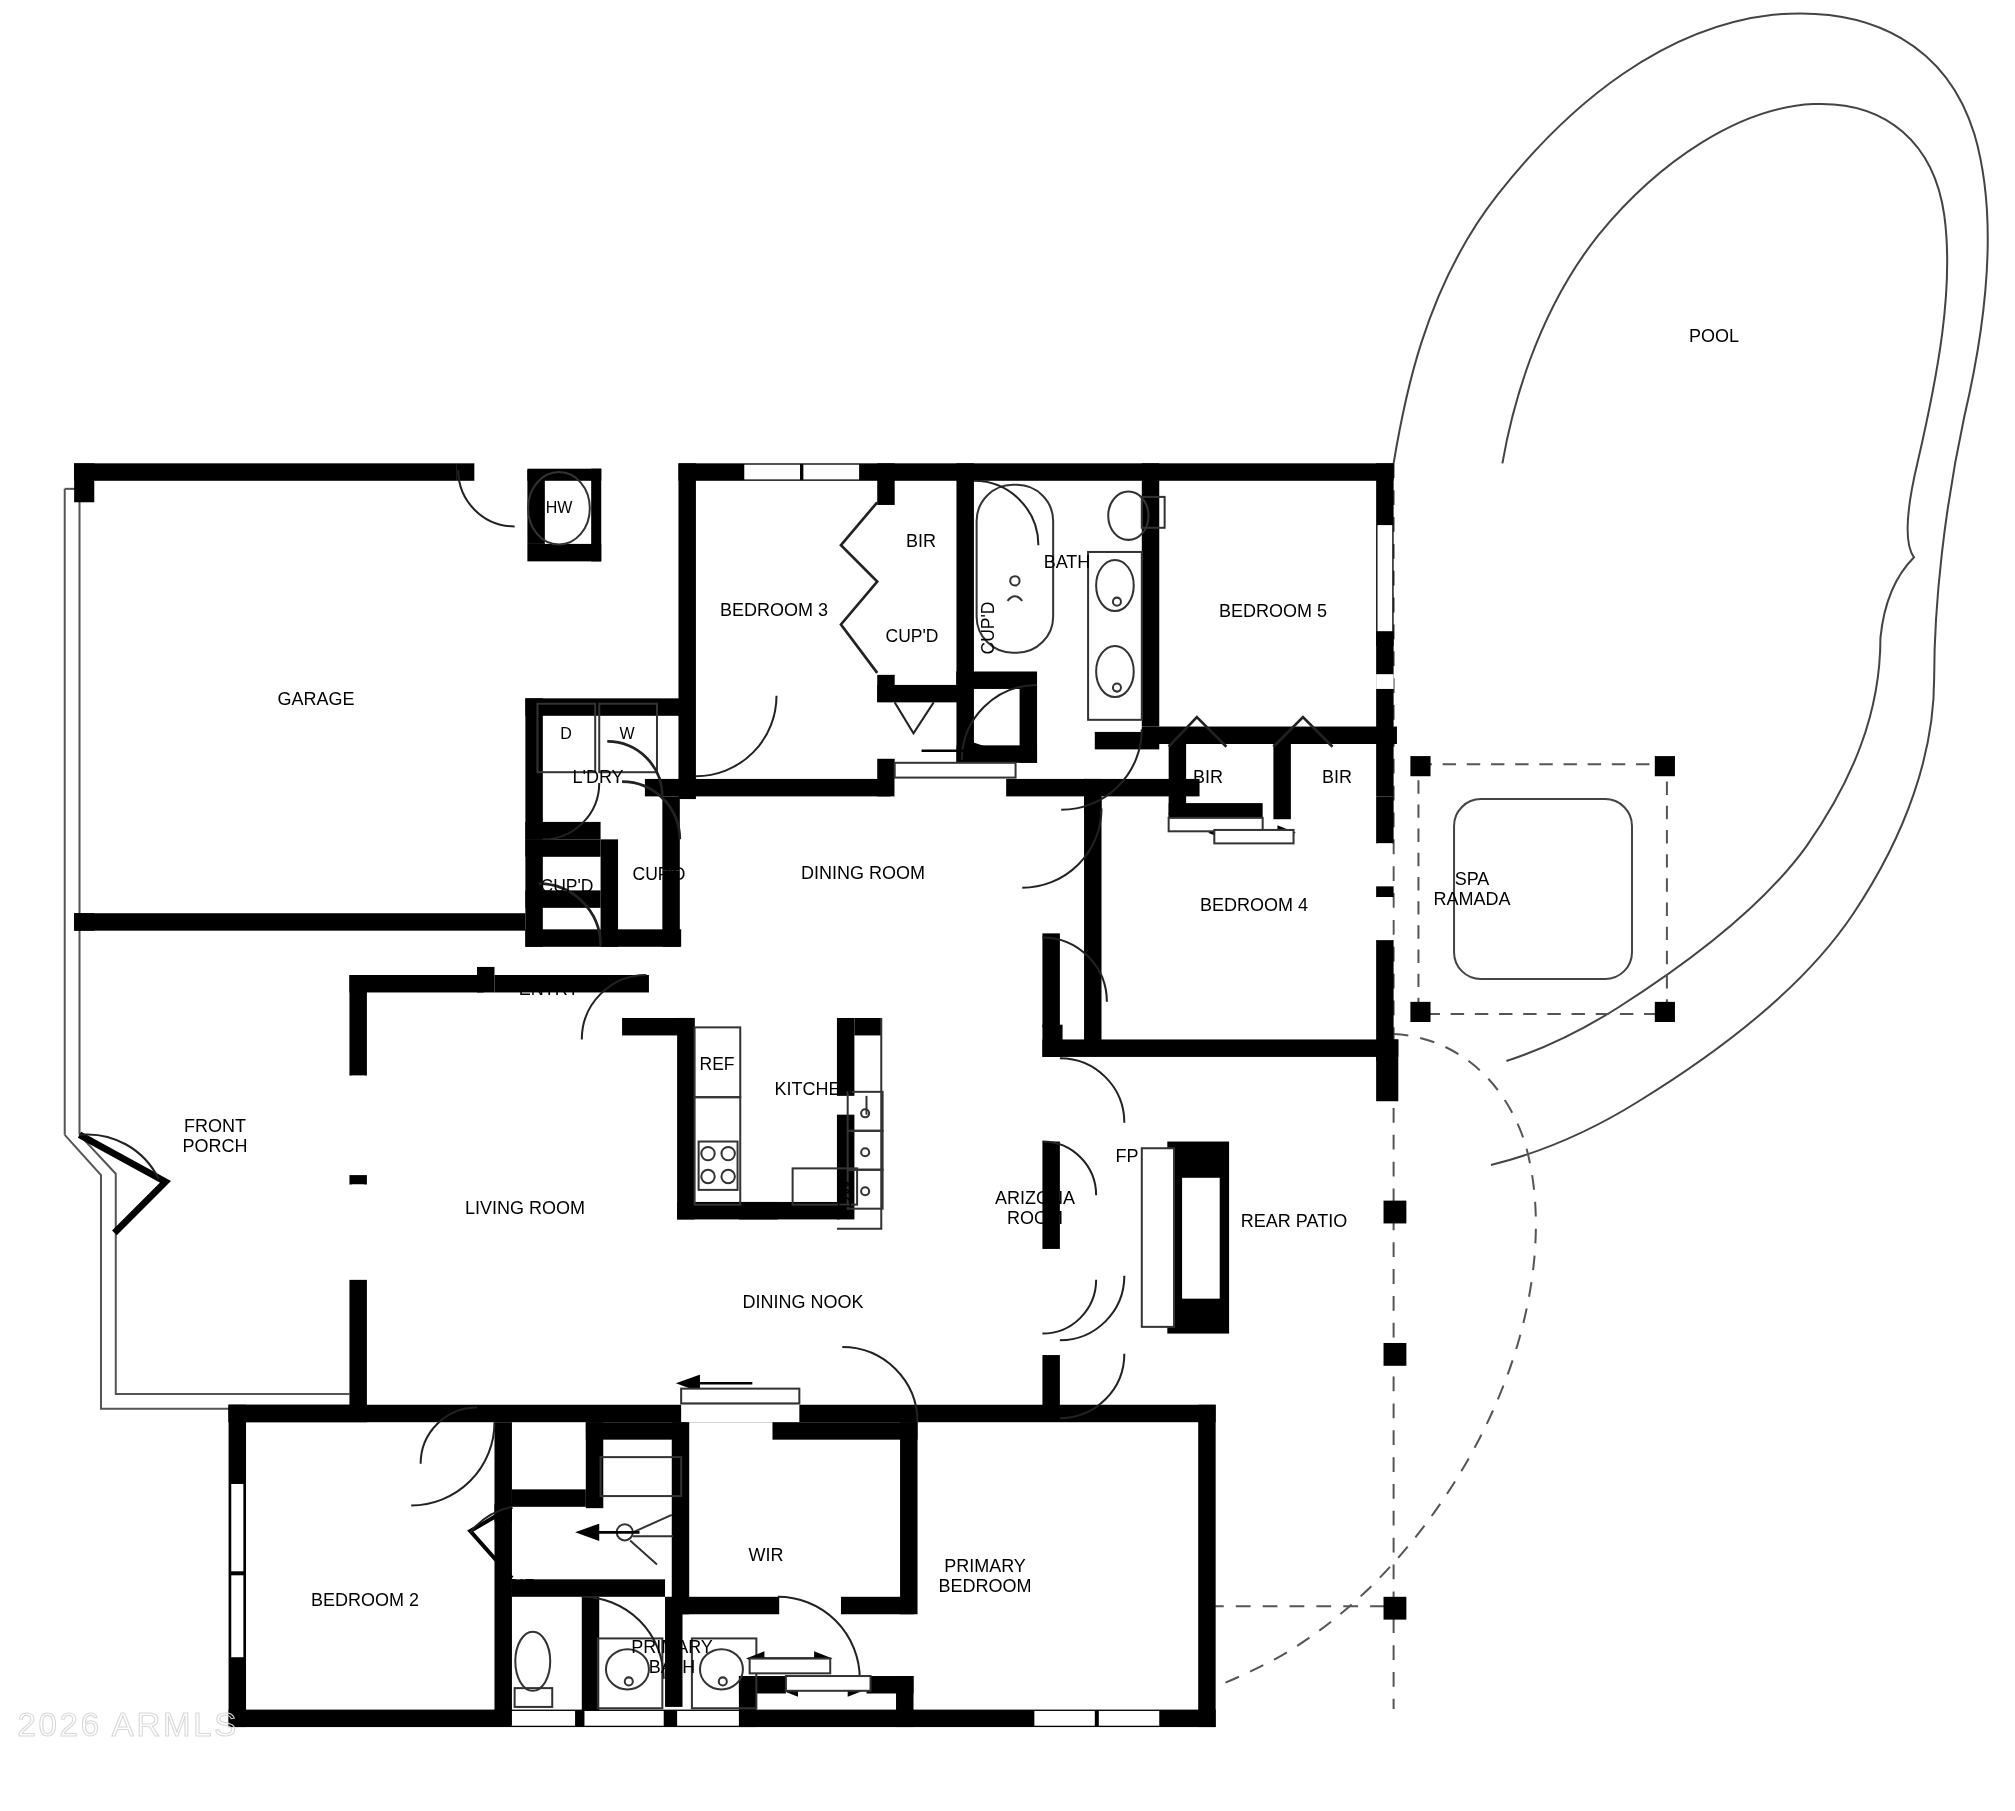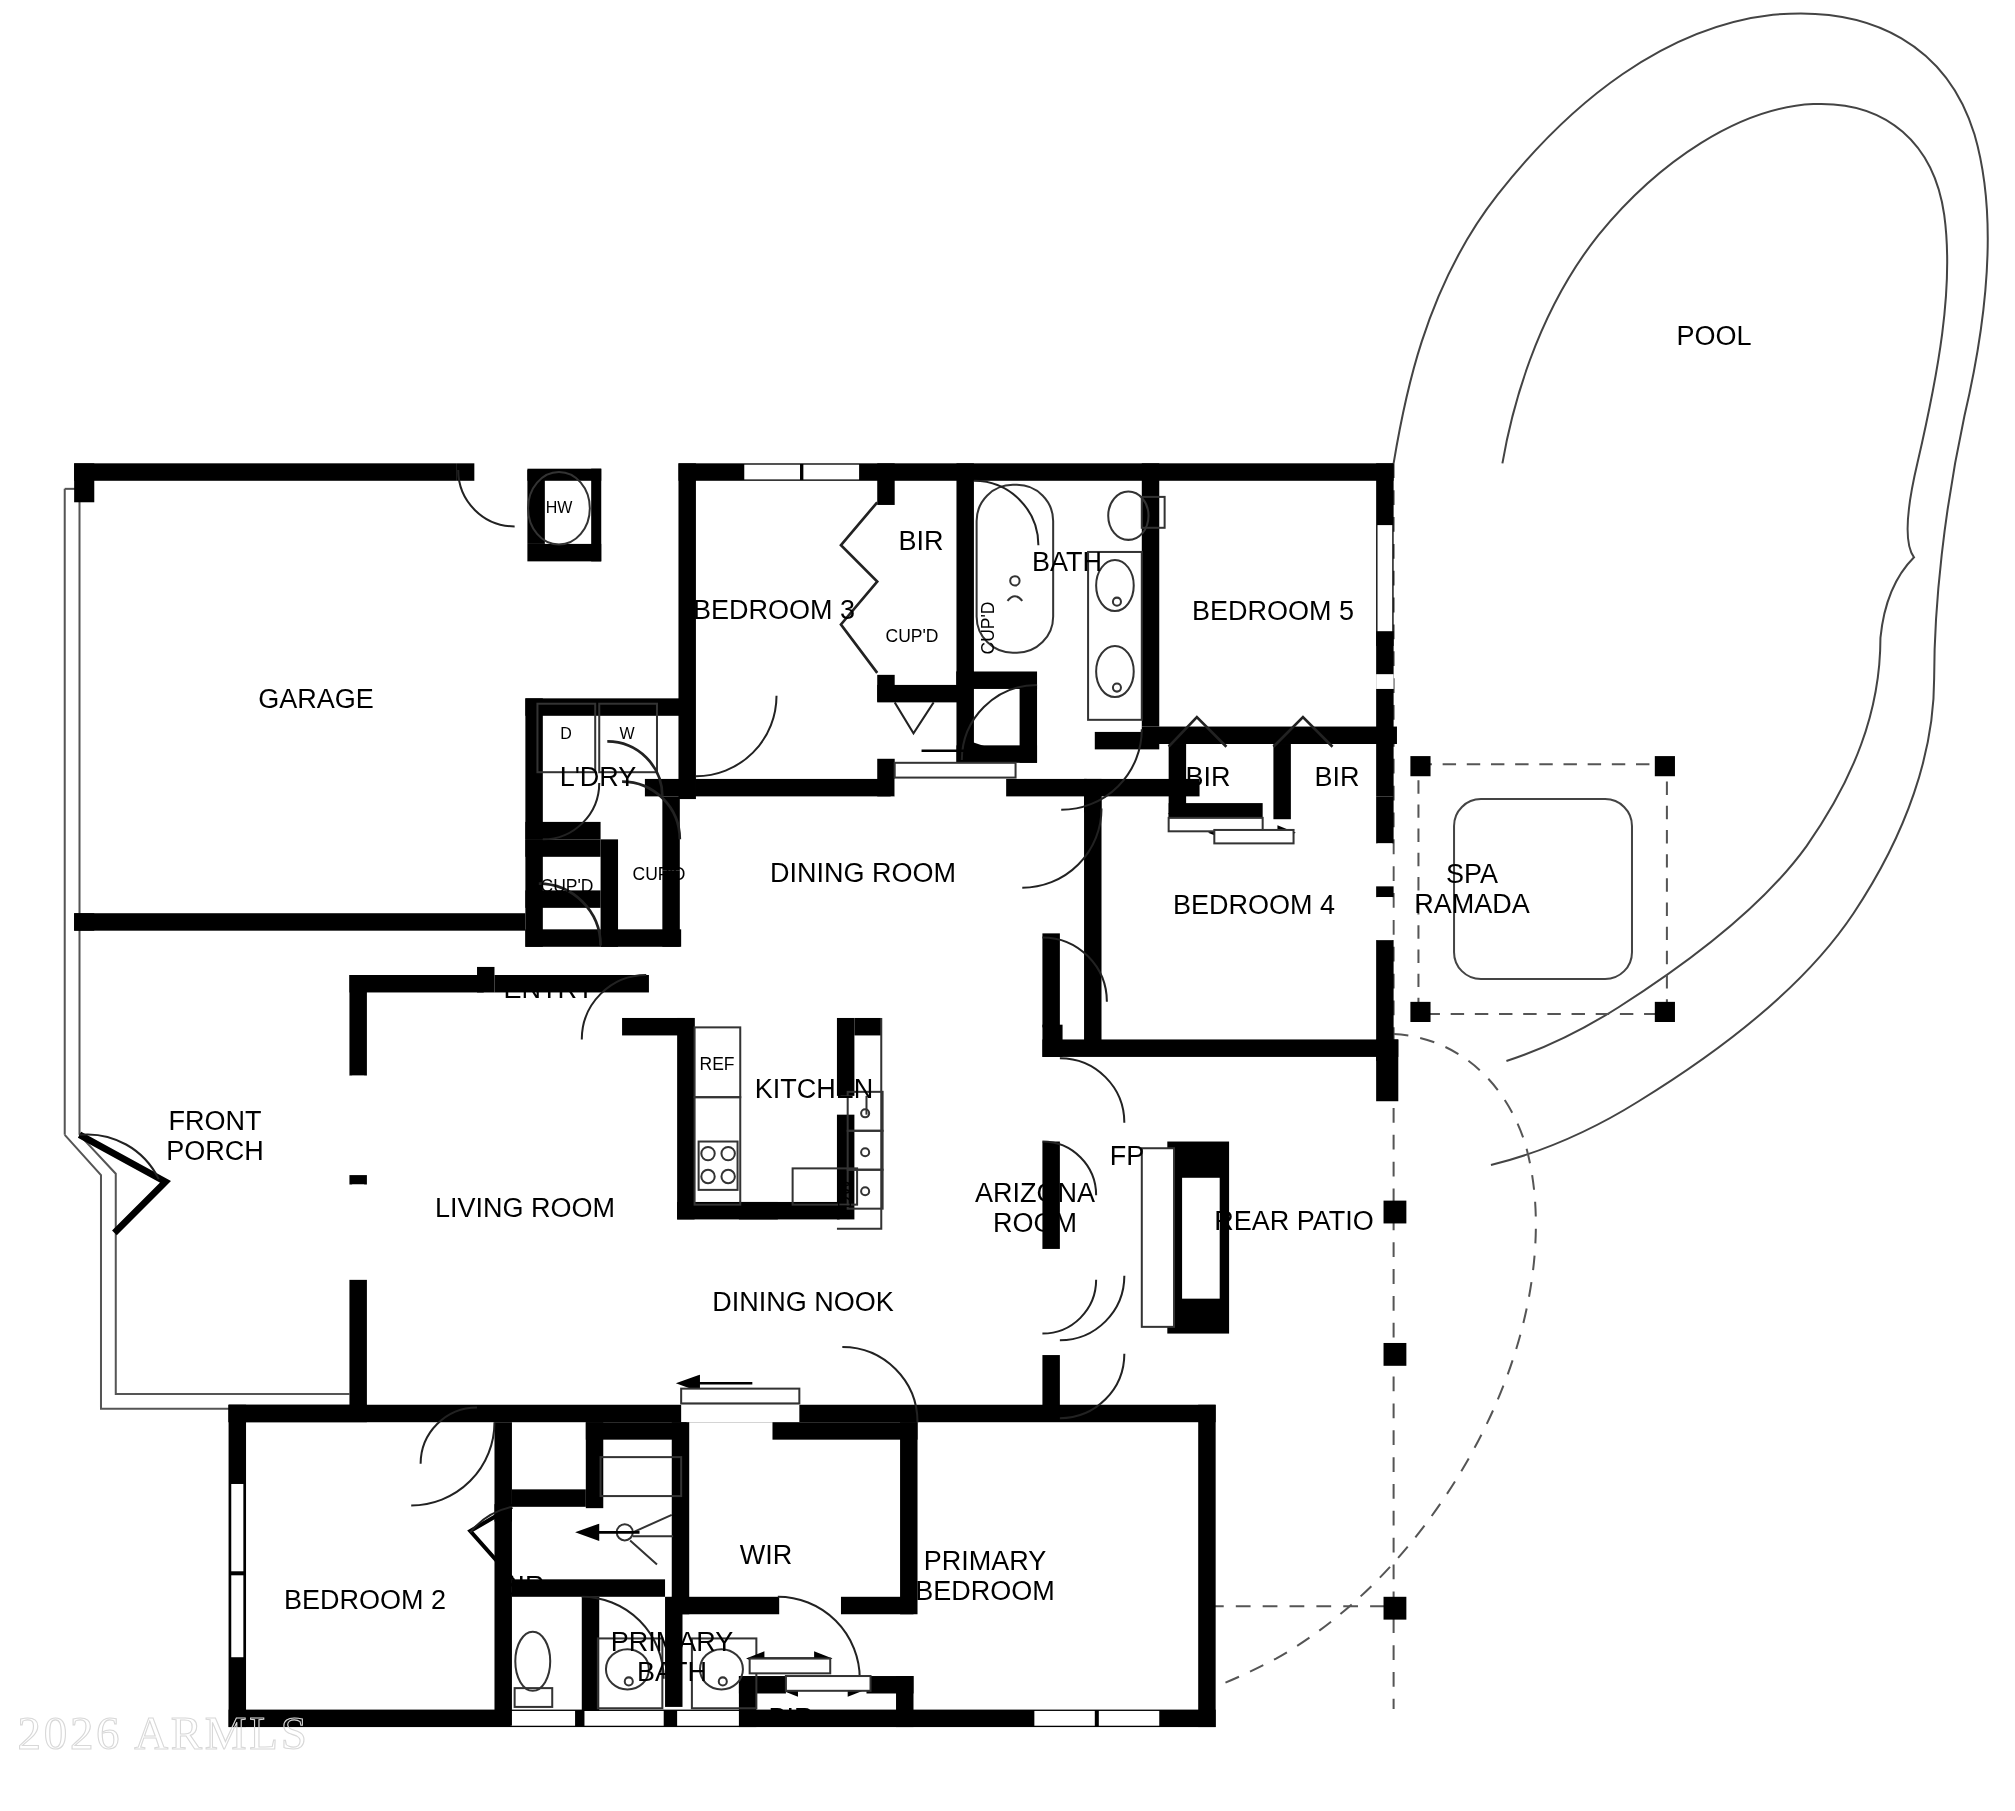--- a/index.html
+++ b/index.html
@@ -2,27 +2,27 @@
 <html style="font-size:10.7px"><head>
 <meta charset="utf-8">
 <style>
   html,body{margin:0;padding:0;background:#ffffff;}
   body{font-family:"Liberation Sans",sans-serif;}
   #stage{position:relative;width:2015px;height:1811px;background:#fff;overflow:hidden;}
   svg{position:absolute;left:0;top:0;}
   .lbl{position:absolute;color:#000;font-family:"Liberation Sans",sans-serif;
        font-weight:400;white-space:nowrap;text-align:center;line-height:1.12;
        transform:translate(-50%,-50%);}
-  .lbl.big{font-size:27px;}
+  .lbl.big{font-size:18px;}
   .lbl.mid{font-size:16px;}
   .lbl.sm{font-size:17.5px;}
   .rot{transform:translate(-50%,-50%) rotate(-90deg);}
-  #watermark{position:absolute;left:17.5px;top:1706px;font-size:47px;
+  #watermark{position:absolute;left:17.5px;top:1706px;font-size:33px;
      letter-spacing:2.7px;color:transparent;-webkit-text-stroke:1.1px #d8d8d8;
-     font-family:Liberation Serif, serif;pointer-events:none;}
+     font-family:Liberation Sans, sans-serif;pointer-events:none;}
   #footer{position:absolute;left:0;top:1756px;width:2015px;text-align:center;
      font-size:21px;color:#111;font-family:"Liberation Sans",sans-serif;}
 </style>
 </head>
 <body>
 
 <div id="stage">
 
 <svg width="2015" height="1811" viewBox="0 0 3000 2697" shape-rendering="geometricPrecision">
 

